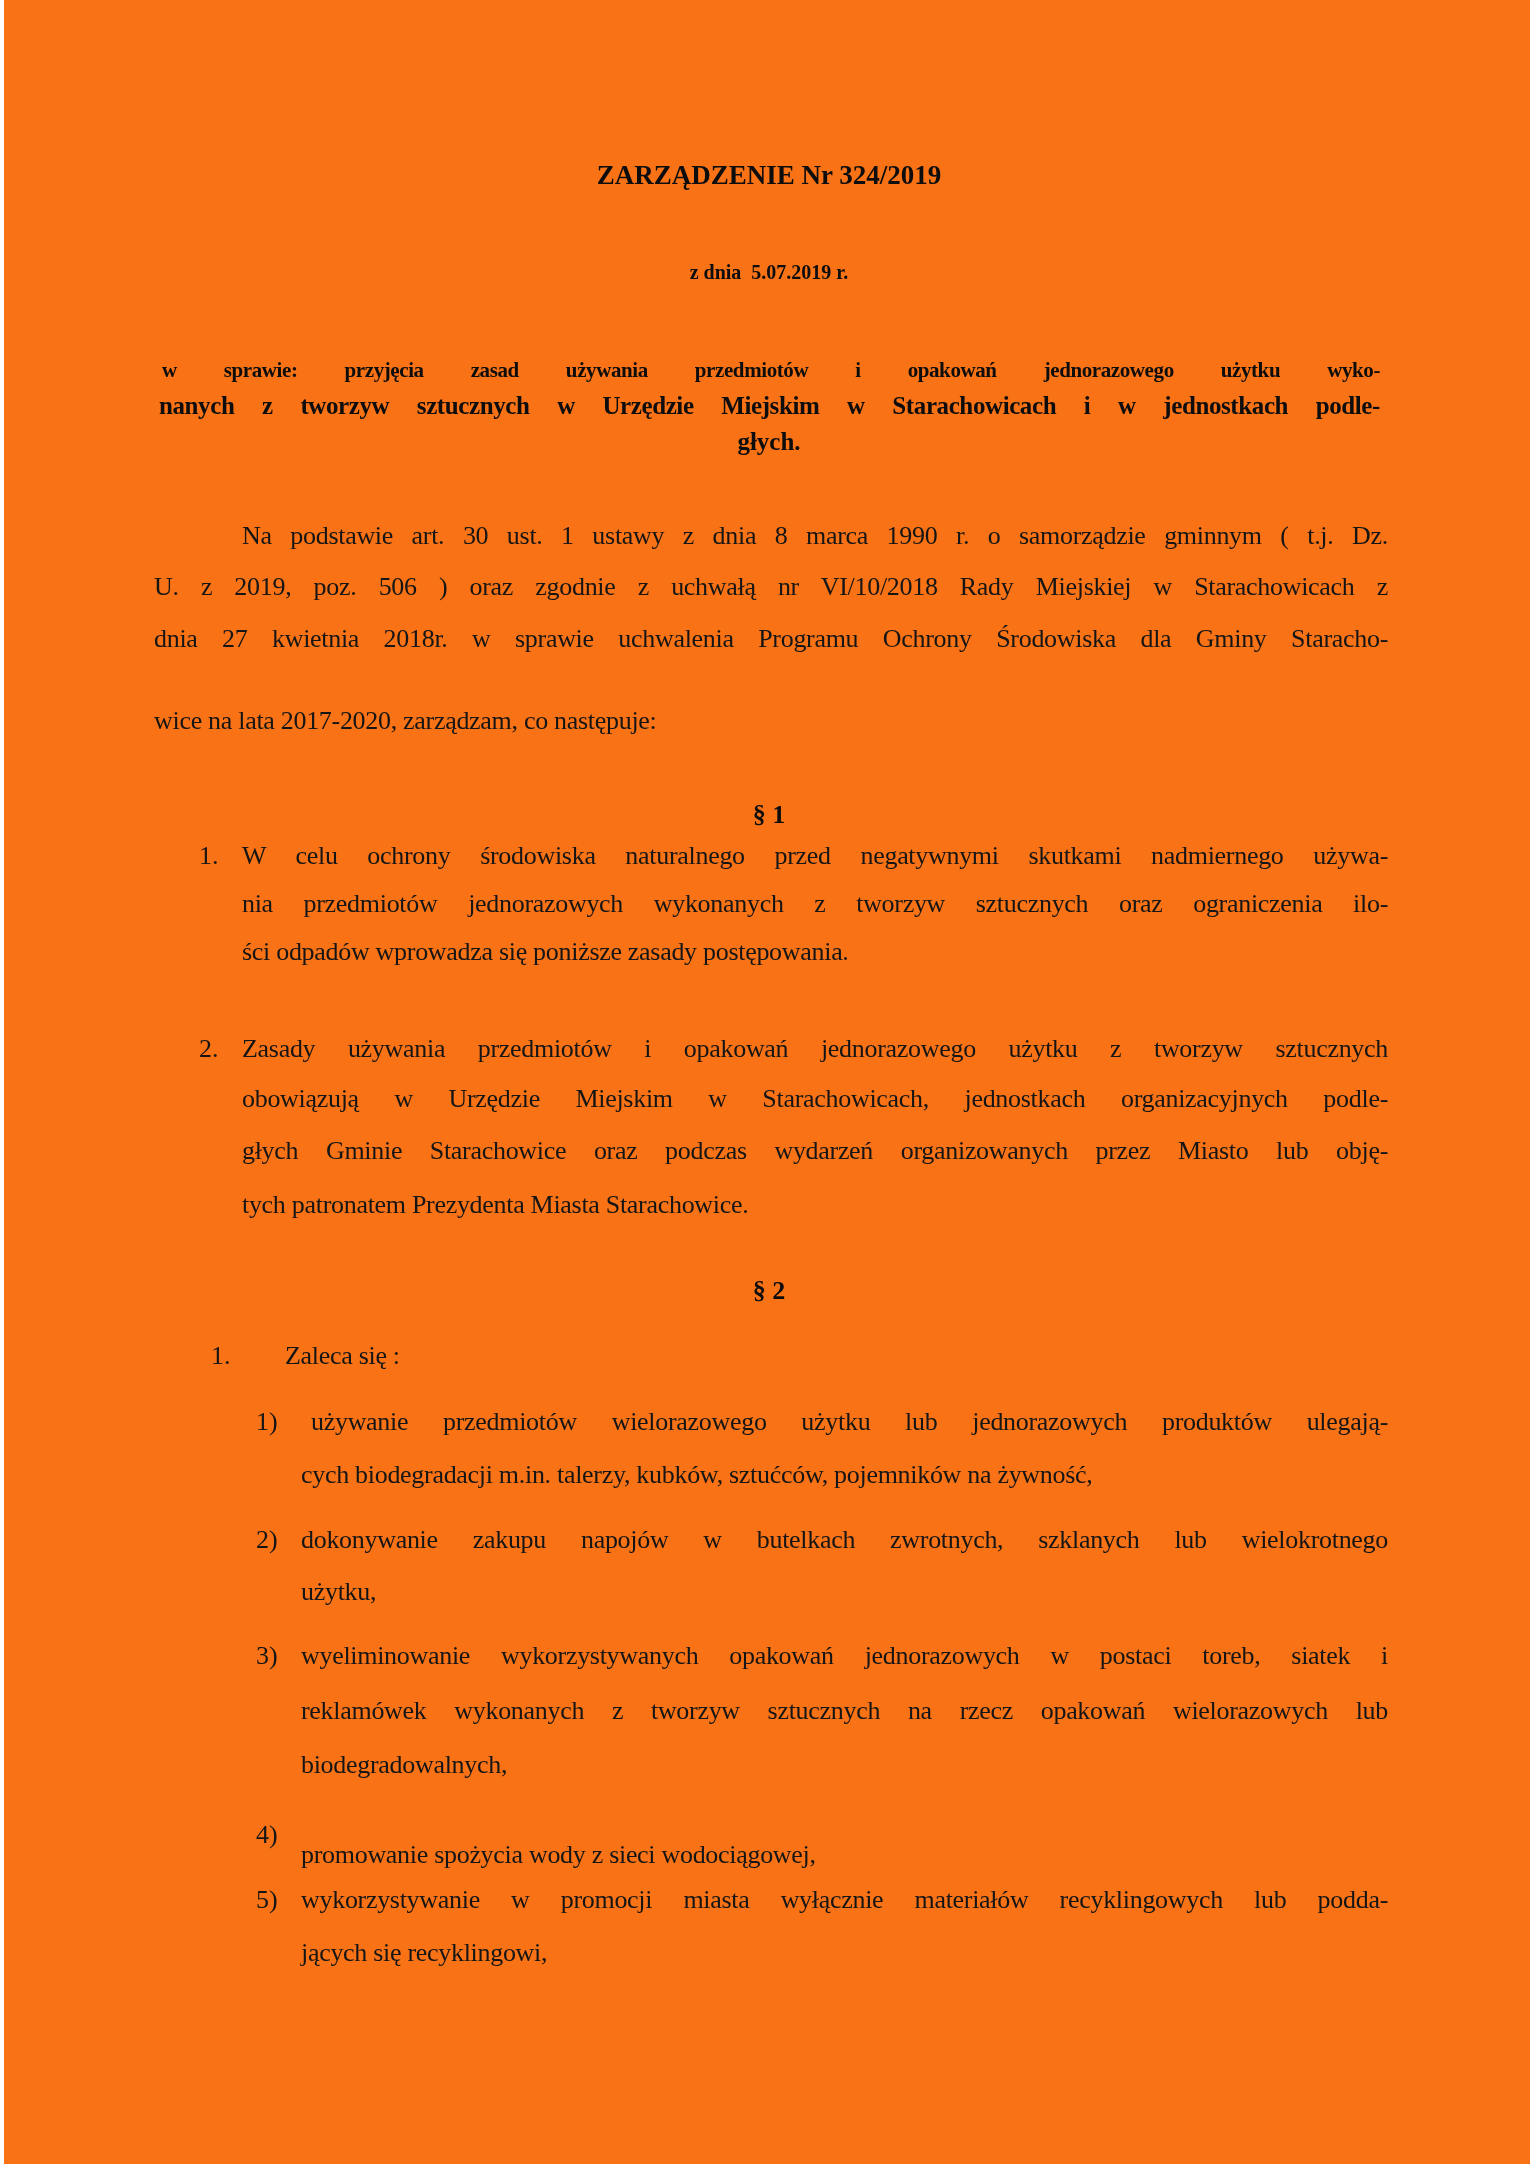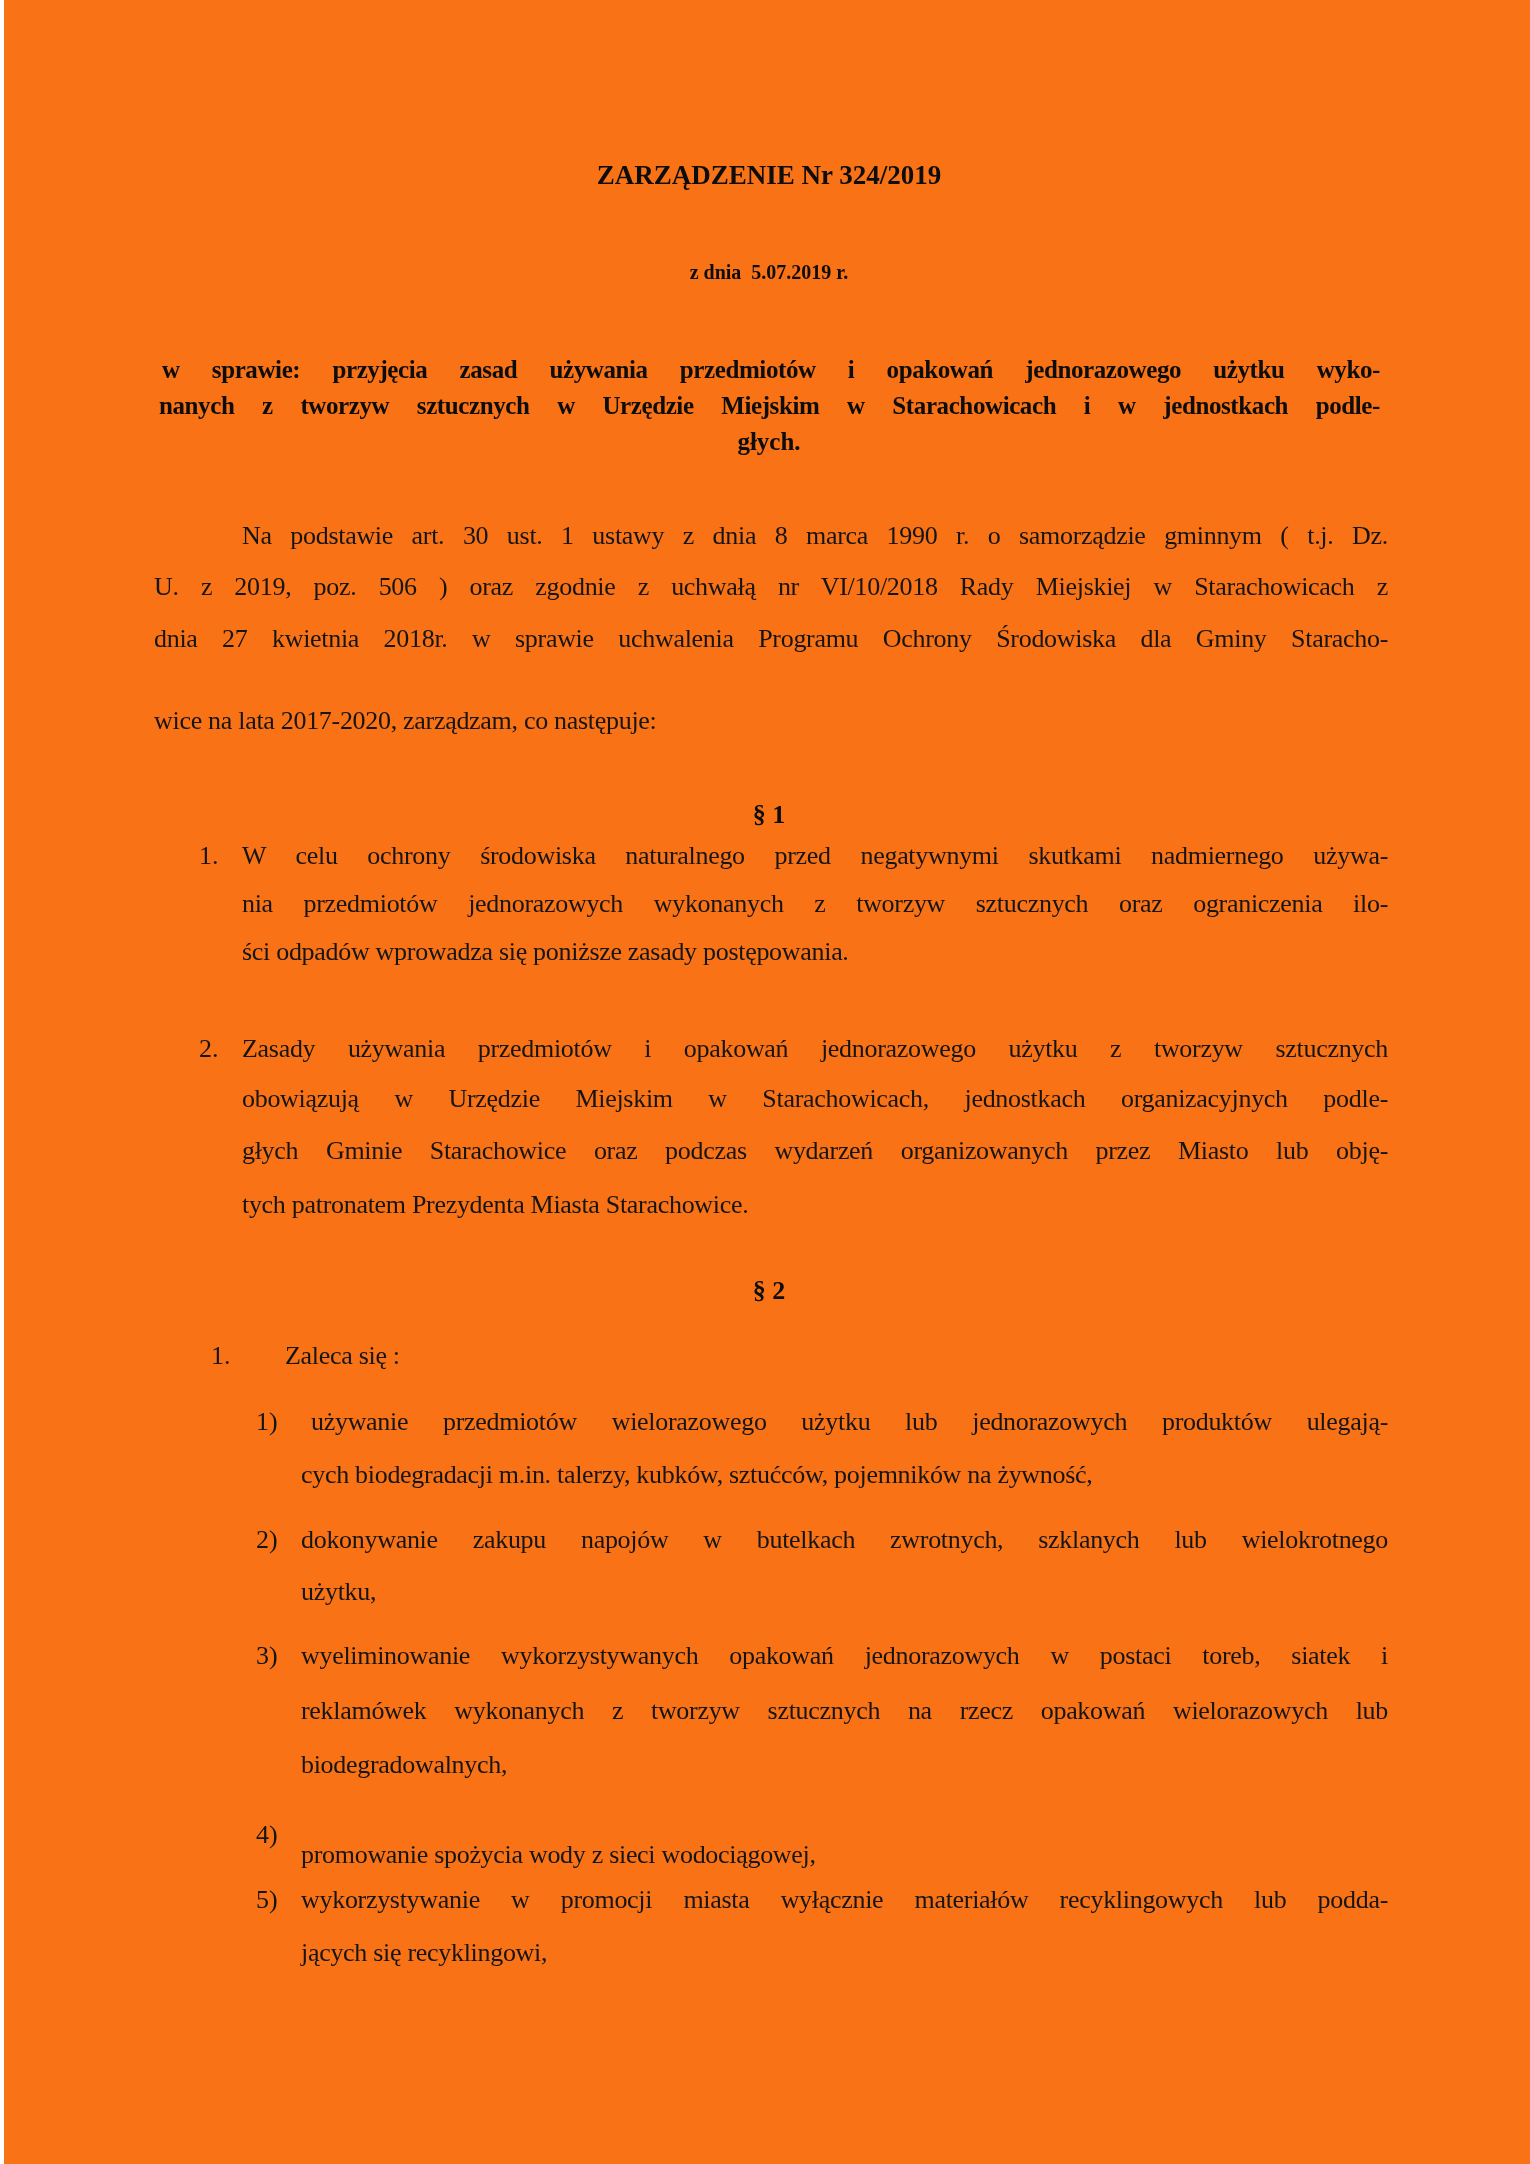--- a/index.html
+++ b/index.html
@@ -20,21 +20,21 @@
 </style>
 </head>
 <body>
 
 <div class="page">
 
   <div class="ln b center" style="left:0; width:1530px; top:160px; font-size:27px;">ZARZĄDZENIE Nr 324/2019</div>
   <div class="ln b center" style="left:0; width:1530px; top:257px; font-size:20px; white-space:pre;">z dnia  5.07.2019 r.</div>
 
   <div>
-    <div class="ln b just" style="left:158px; width:1218px; top:355px; font-size:25px; letter-spacing:-0.4px;">w sprawie: przyjęcia zasad używania przedmiotów i opakowań jednorazowego użytku wyko-</div>
+    <div class="ln b just" style="left:158px; width:1218px; top:355px; font-size:21px; letter-spacing:-0.4px;">w sprawie: przyjęcia zasad używania przedmiotów i opakowań jednorazowego użytku wyko-</div>
     <div class="ln b just" style="left:155px; width:1221px; top:391px; font-size:25px; letter-spacing:-0.4px;">nanych z tworzyw sztucznych w Urzędzie Miejskim w Starachowicach i w jednostkach podle-</div>
     <div class="ln b center" style="left:0; width:1530px; top:427px; font-size:25px;">głych.</div>
   </div>
 
   <div>
     <div class="ln just" style="left:238px; width:1146px; top:521px; letter-spacing:-0.3px;">Na podstawie art. 30 ust. 1 ustawy z dnia 8 marca 1990 r. o samorządzie gminnym ( t.j. Dz.</div>
     <div class="ln just" style="left:150px; width:1234px; top:572px; letter-spacing:-0.3px;">U. z 2019, poz. 506 ) oraz zgodnie z uchwałą nr VI/10/2018 Rady Miejskiej w Starachowicach z</div>
     <div class="ln just" style="left:150px; width:1234px; top:624px; letter-spacing:-0.3px;">dnia 27 kwietnia 2018r. w sprawie uchwalenia Programu Ochrony Środowiska dla Gminy Staracho-</div>
     <div class="ln" style="left:150px; top:677px; letter-spacing:-0.3px;margin-top:29px;">wice na lata 2017-2020, zarządzam, co następuje:</div>
   </div>

